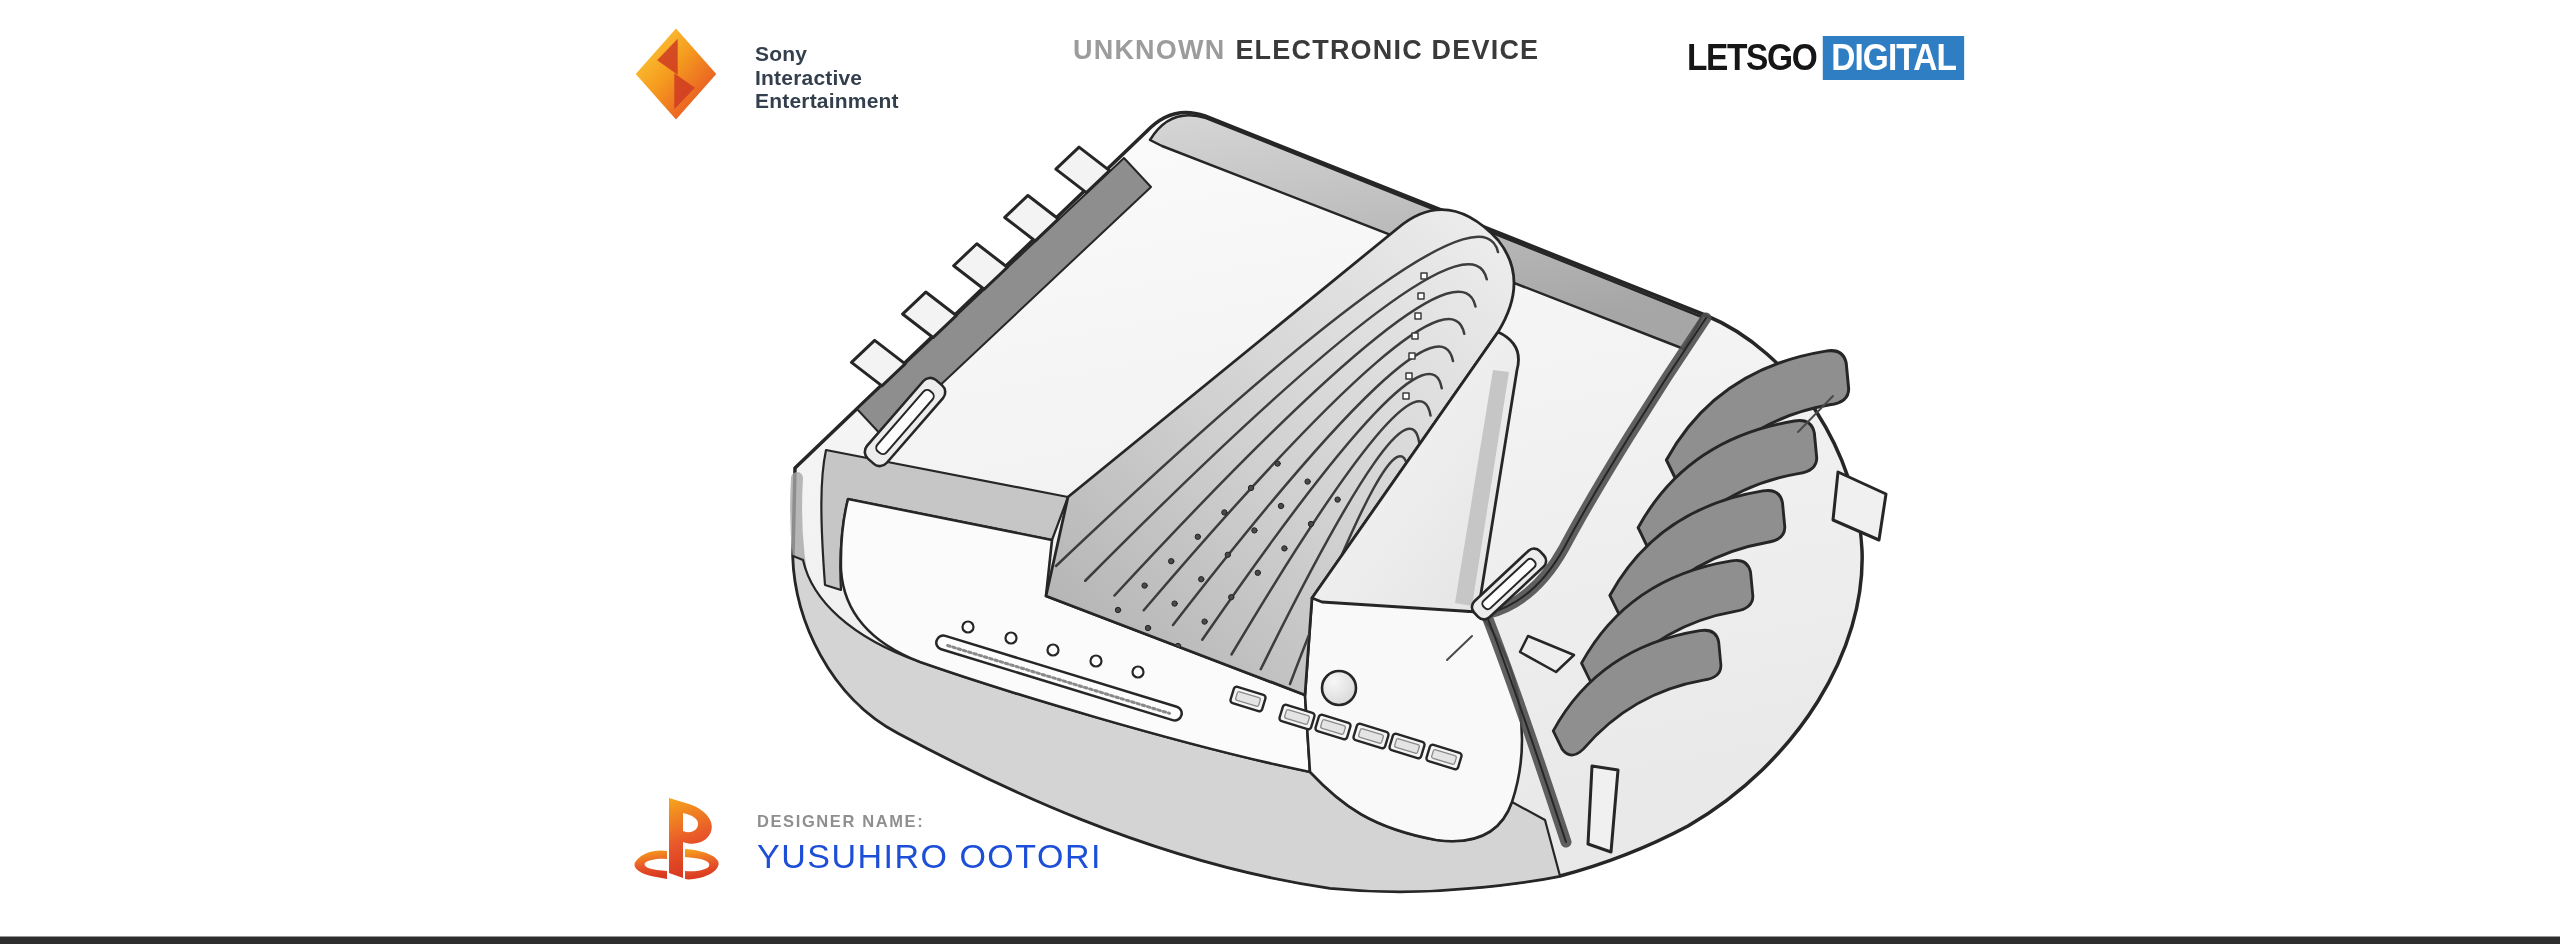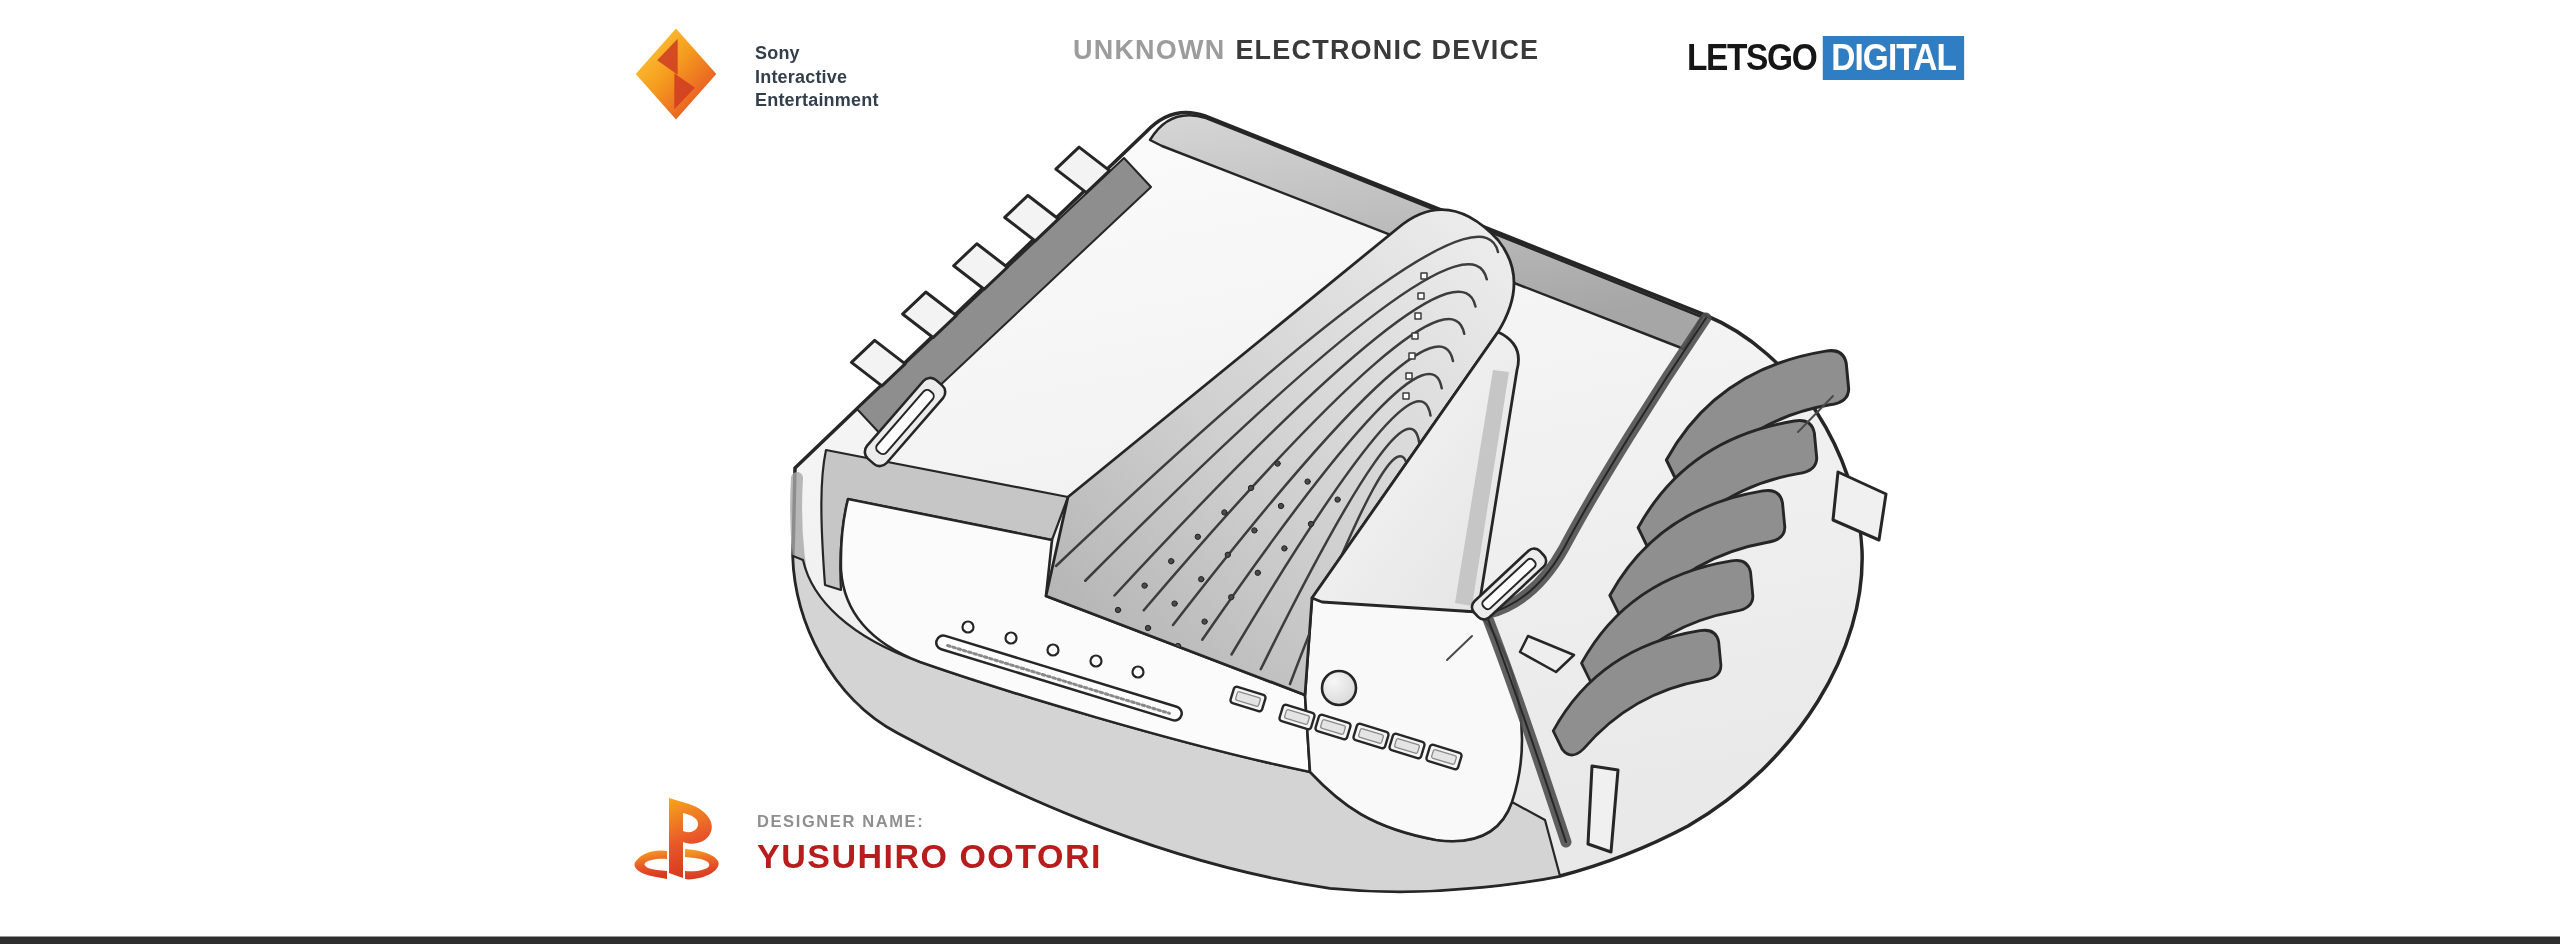--- a/index.html
+++ b/index.html
@@ -4,34 +4,34 @@
 <style>
   html,body{margin:0;padding:0;}
   body{
     width:2560px;height:944px;position:relative;overflow:hidden;
     background:#ffffff;
     font-family:"Liberation Sans", sans-serif;
   }
   
   .sony{position:absolute;left:633px;top:26px;display:flex;align-items:flex-start;}
   .sony svg{width:86px;height:96px;display:block;}
-  .sony .txt{margin:16px 0 0 36px;font-size:18px;line-height:23.5px;color:#333f4c;font-weight:600;letter-spacing:.2px;}
+  .sony .txt{margin:16px 0 0 36px;font-size:21px;line-height:23.5px;color:#333f4c;font-weight:600;letter-spacing:.2px;}
   .title{position:absolute;left:1073px;top:35px;font-size:27px;font-weight:700;letter-spacing:1.2px;white-space:nowrap;color:#3a3a3a;}
   .title .muted{color:#9c9c9c;margin-right:10px;}
   .brand{position:absolute;left:1687px;top:36px;display:flex;font-weight:700;font-size:36px;transform:scaleX(.93);transform-origin:left top;white-space:nowrap;}
   .brand .p1{color:#161616;letter-spacing:-1.5px;line-height:44px;}
   .brand .p2{background:#2f7dc2;color:#ffffff;margin-left:7px;padding:0 9px;letter-spacing:-1px;line-height:44px;}
   
   #device-svg{position:absolute;left:780px;top:95px;width:1112px;height:812px;}
   
   .designer{position:absolute;left:633px;top:798px;display:flex;}
   .designer svg{width:100px;height:92px;display:block;}
   .designer .txt{margin:14px 8px 0 24px;}
   .designer .lbl{font-size:16.5px;font-weight:700;color:#8f8f8f;letter-spacing:1.6px;}
-  .designer .nm{font-size:34px;font-weight:700;color:#b91c1c;letter-spacing:1.5px;margin-top:6px;}
+  .designer .nm{font-size:34px;font-weight:400;color:#1d4ed8;letter-spacing:1.5px;margin-top:6px;}
   .bottom-bar{position:absolute;left:0;bottom:0;width:100%;height:7px;background:#2e2e2e;border-top:1px solid #979797;}
 </style>
 </head>
 <body>
 
 <div class="sony">
   <svg viewBox="0 0 100 112">
     <defs>
       <linearGradient id="dg" x1="0" y1="0" x2="1" y2="1">
         <stop offset="0" stop-color="#ffd53e"></stop>

